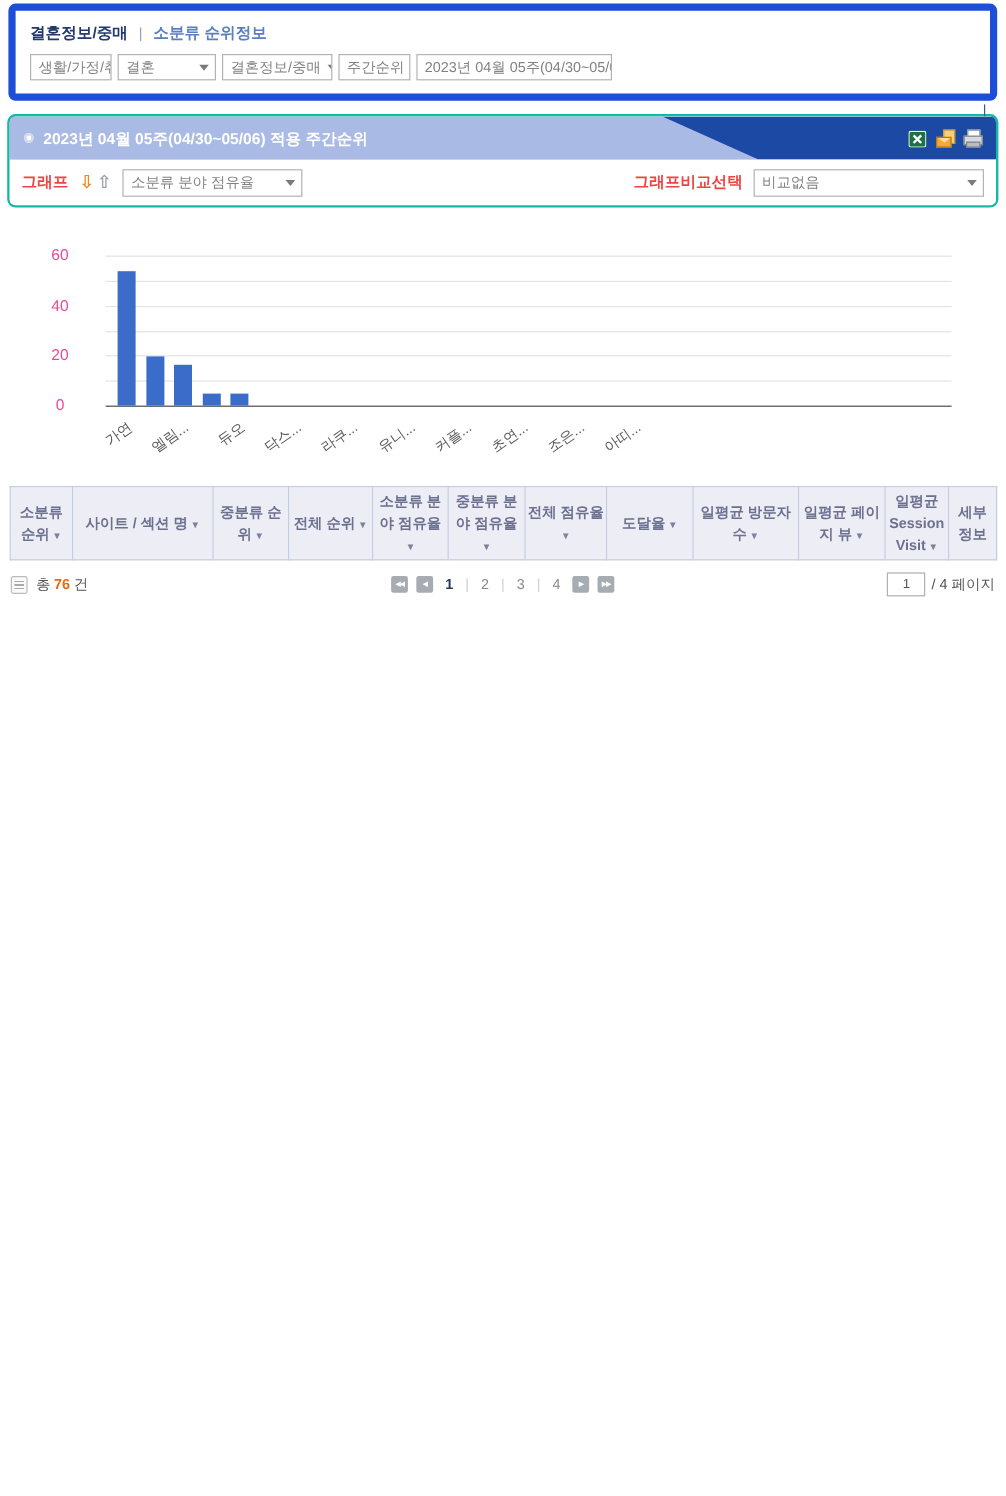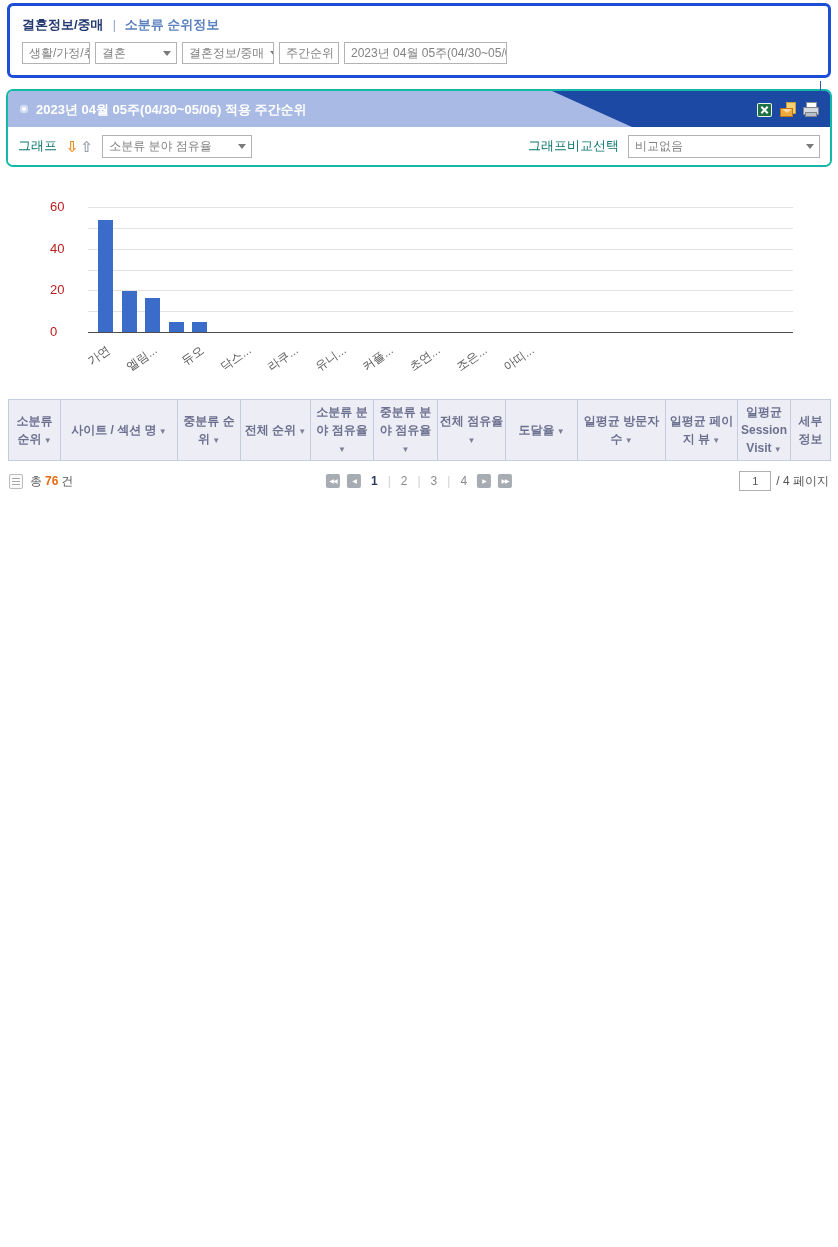--- a/index.html
+++ b/index.html
@@ -1,20 +1,20 @@
 <!DOCTYPE html>
 <html><head>
 <meta charset="utf-8">
 <style>
   html,body{margin:0;padding:0;background:#fff;}
   .page{width:838px;height:1247px;position:relative;background:#fff;overflow:hidden;
         font-family:"Liberation Sans","DejaVu Sans",sans-serif;}
 
   
-  .top-box{margin:3px 7px 0 7px;border:3px solid #1d4ed8;border-radius:6px;padding:9px 8px 11px;}
+  .top-box{margin:3px 7px 0 7px;border:6px solid #1d4ed8;border-radius:6px;padding:9px 8px 11px;}
   .crumb-row{display:flex;align-items:center;height:20px;margin:0 0 7px 4px;}
   .crumb-main{font-size:13px;font-weight:bold;color:#22386e;}
   .crumb-sep{color:#8aa0c8;margin:0 9px;font-size:12px;}
   .crumb-sub{font-size:13px;font-weight:bold;color:#5b80c0;}
   .selects-row{display:flex;gap:5px;margin-left:4px;}
   .sel{display:inline-flex;align-items:center;justify-content:space-between;height:22px;
        border:1px solid #b3b3b3;background:#fff;color:#828282;font-size:12px;
        padding:0 5px 0 6px;box-sizing:border-box;cursor:pointer;white-space:nowrap;overflow:hidden;}
   .chev{width:0;height:0;border-left:4px solid transparent;border-right:4px solid transparent;
         border-top:5px solid #7a7a7a;margin-left:6px;flex:0 0 auto;}
@@ -39,33 +39,33 @@
   .ic-mail .pg{position:absolute;right:0;top:0;width:8px;height:10px;background:#f6cf77;border:1px solid #c59f3c;}
   .ic-mail .env{position:absolute;left:0;bottom:0;width:11px;height:7px;background:#f2a93b;border:1px solid #b97817;}
   .ic-mail .env::before{content:"";position:absolute;left:1px;top:0;border-left:5px solid transparent;
        border-right:5px solid transparent;border-top:4px solid #fbd9a0;}
   .ic-print{width:17px;height:15px;position:relative;}
   .ic-print .sheet{position:absolute;left:3px;top:0;width:9px;height:5px;background:#fff;border:1px solid #8a8f99;}
   .ic-print .pbody{position:absolute;left:0;bottom:2px;width:14px;height:6px;background:#d6d9df;border:1px solid #7e838d;}
   .ic-print .tray{position:absolute;left:2px;bottom:0;width:10px;height:3px;background:#b9bdc6;border:1px solid #7e838d;}
 
   .controls{display:flex;align-items:center;height:38px;background:#fff;padding:0 10px;}
-  .lbl-orange{color:#0f766e;font-weight:normal;font-size:13px;}
+  .lbl-orange{color:#ef4444;font-weight:bold;font-size:13px;}
   .arrowD{color:#e8891a;font-weight:bold;font-size:15px;margin:0 2px 0 9px;cursor:pointer;line-height:1;}
   .arrowU{color:#9aa0a8;font-weight:bold;font-size:15px;margin-right:9px;cursor:pointer;line-height:1;}
   .sel.metric{width:150px;height:23px;}
   .compare-wrap{margin-left:auto;display:flex;align-items:center;}
   .compare-wrap .lbl-orange{margin-right:9px;}
   .sel.compare{width:192px;height:23px;}
 
   
   .chart{position:relative;height:210px;margin-top:13px;}
   .gridline{position:absolute;height:1px;background:#e3e3e3;}
   .gridline.axis{background:#4d4d4d;}
-  .ytick{position:absolute;left:50px;width:42px;text-align:left;font-size:13px;color:#b91c1c;}
+  .ytick{position:absolute;left:29px;width:42px;text-align:center;font-size:13px;color:#ec4899;}
   .cbar{position:absolute;background:#3b6cc9;}
   .xtick{position:absolute;top:162px;width:68px;text-align:right;font-size:12px;color:#5a5a5a;
          transform:rotate(-35deg);transform-origin:100% 0;white-space:nowrap;}
 
   
   table.rank{margin:9px 8px 0;border-collapse:collapse;table-layout:fixed;width:822px;}
   table.rank th{background:#ecedf5;color:#6d7190;font-weight:bold;font-size:12px;
        border:1px solid #c6cce0;padding:3px 1px;height:52px;text-align:center;line-height:1.5;}
   table.rank th .sort{font-size:8px;color:#7d descendants;}
   table.rank th .sort{font-size:8px;color:#7d8098;}

